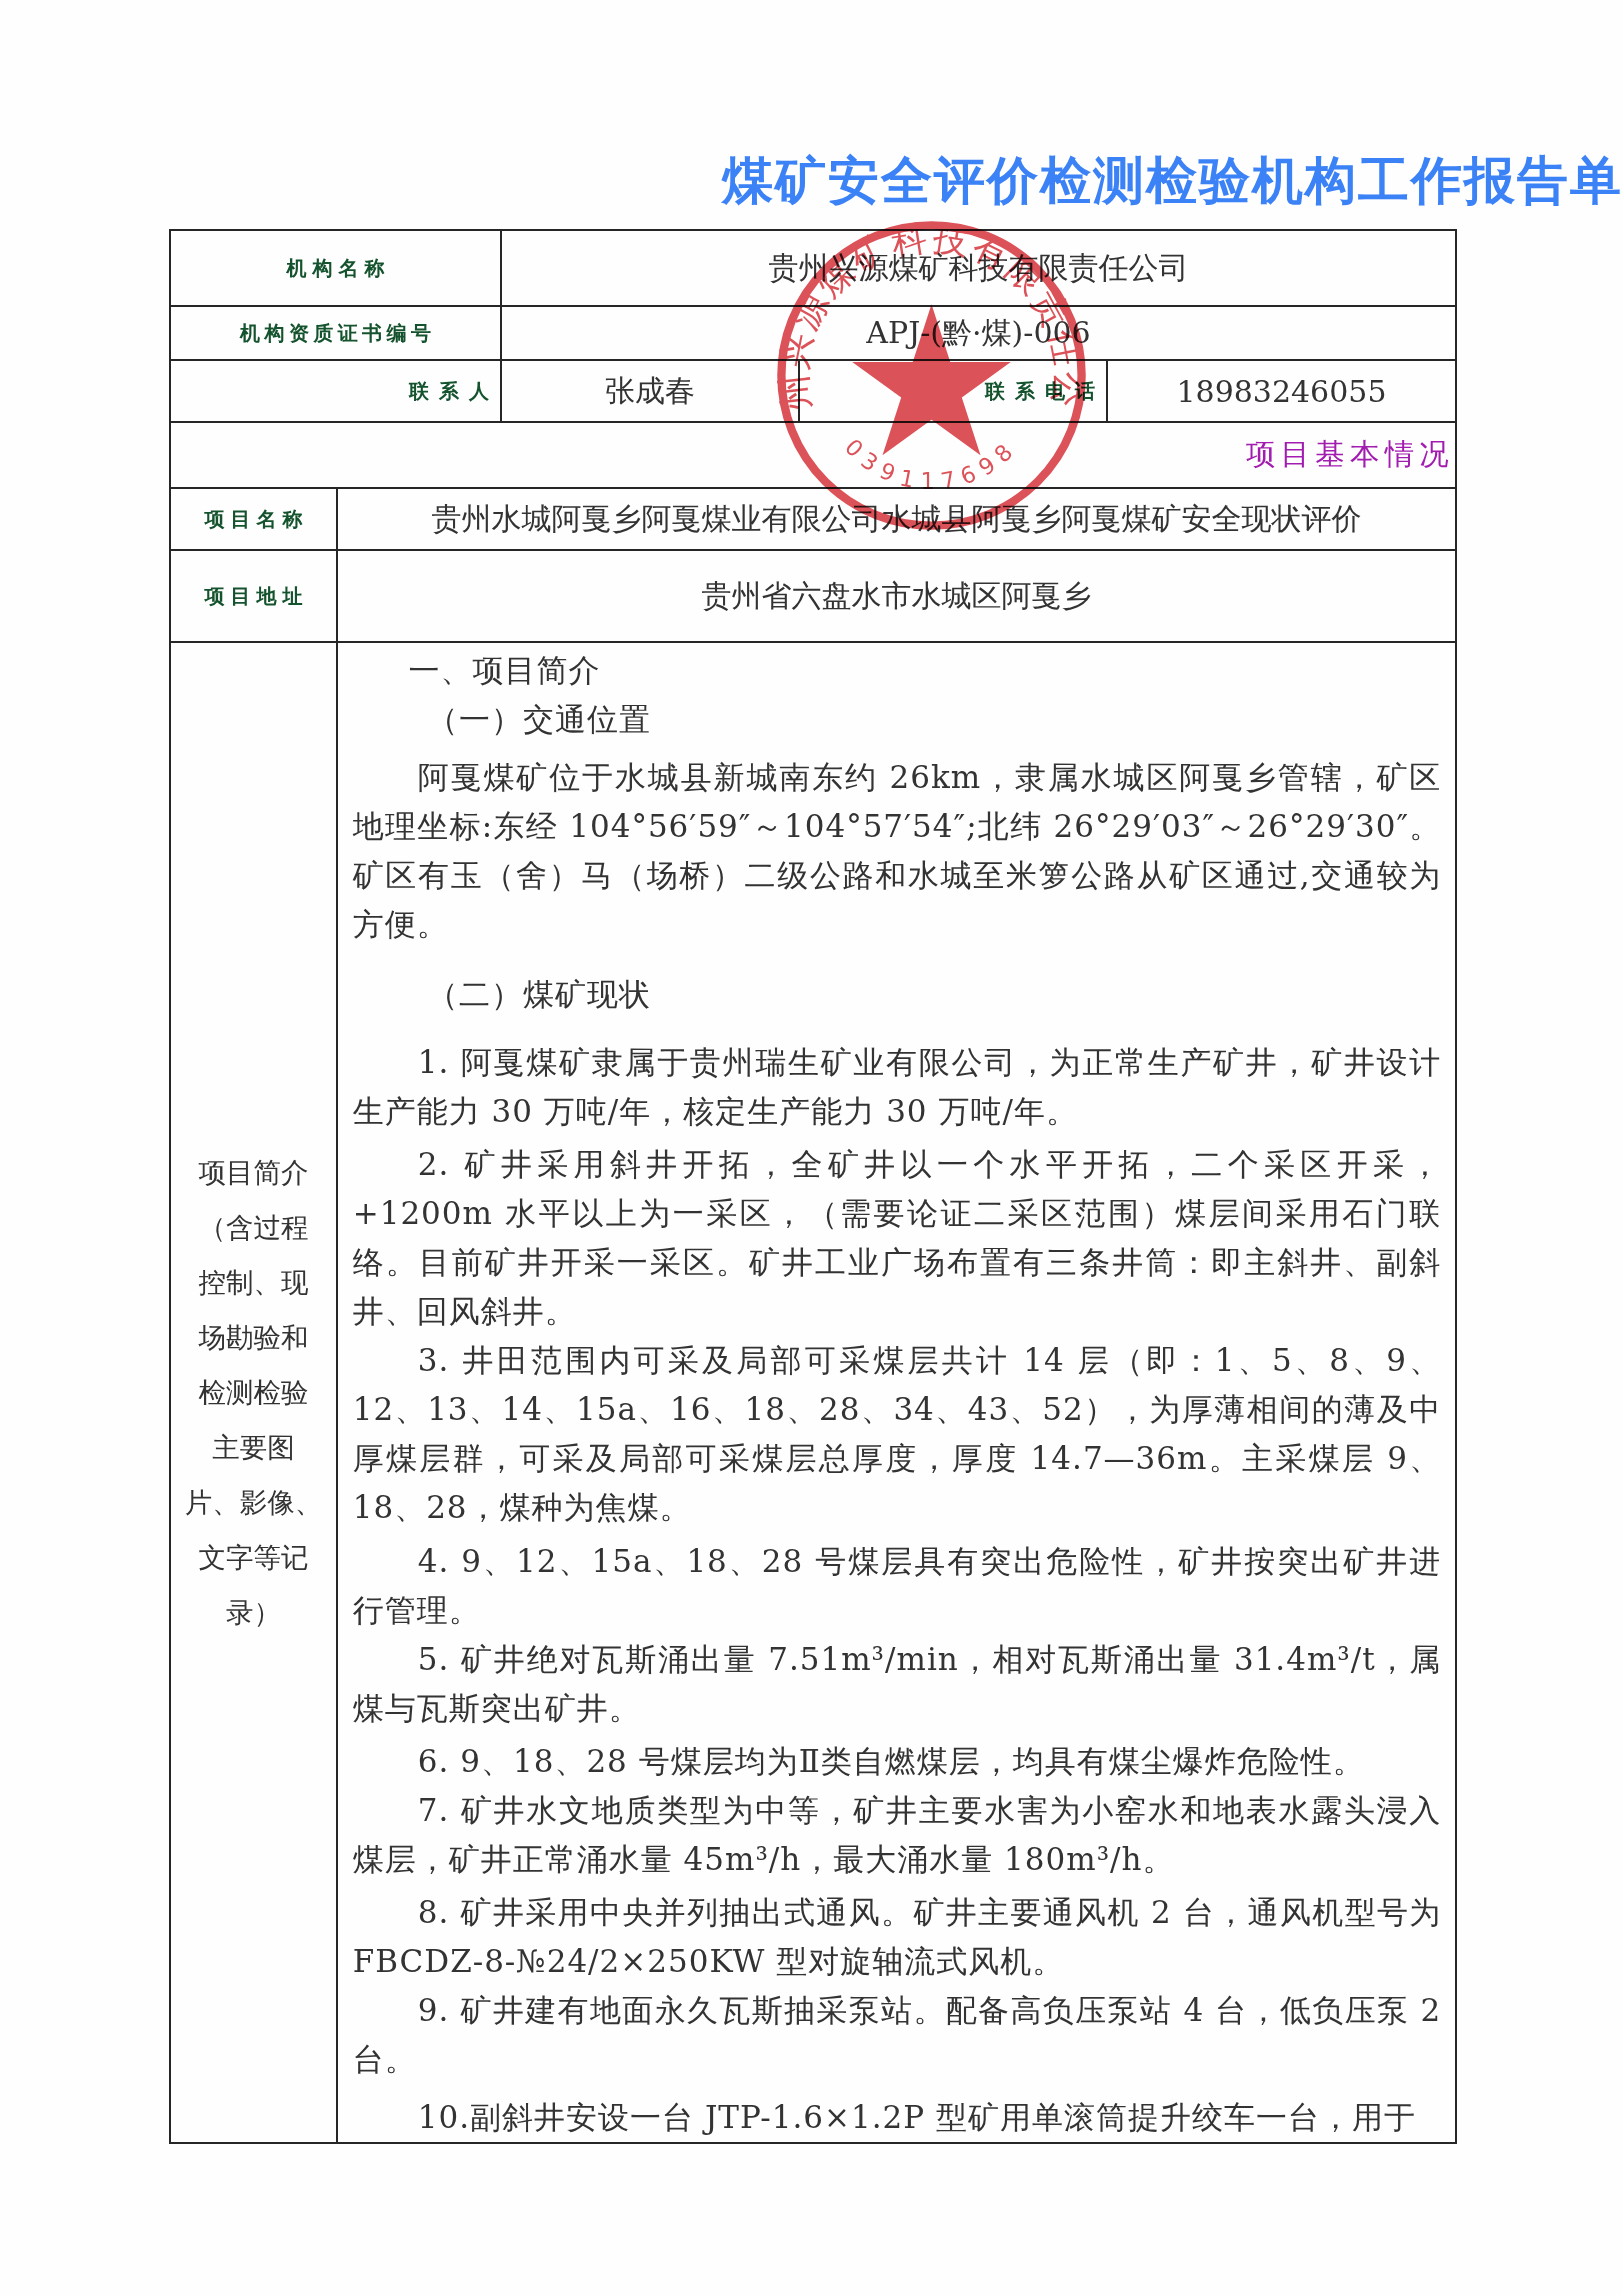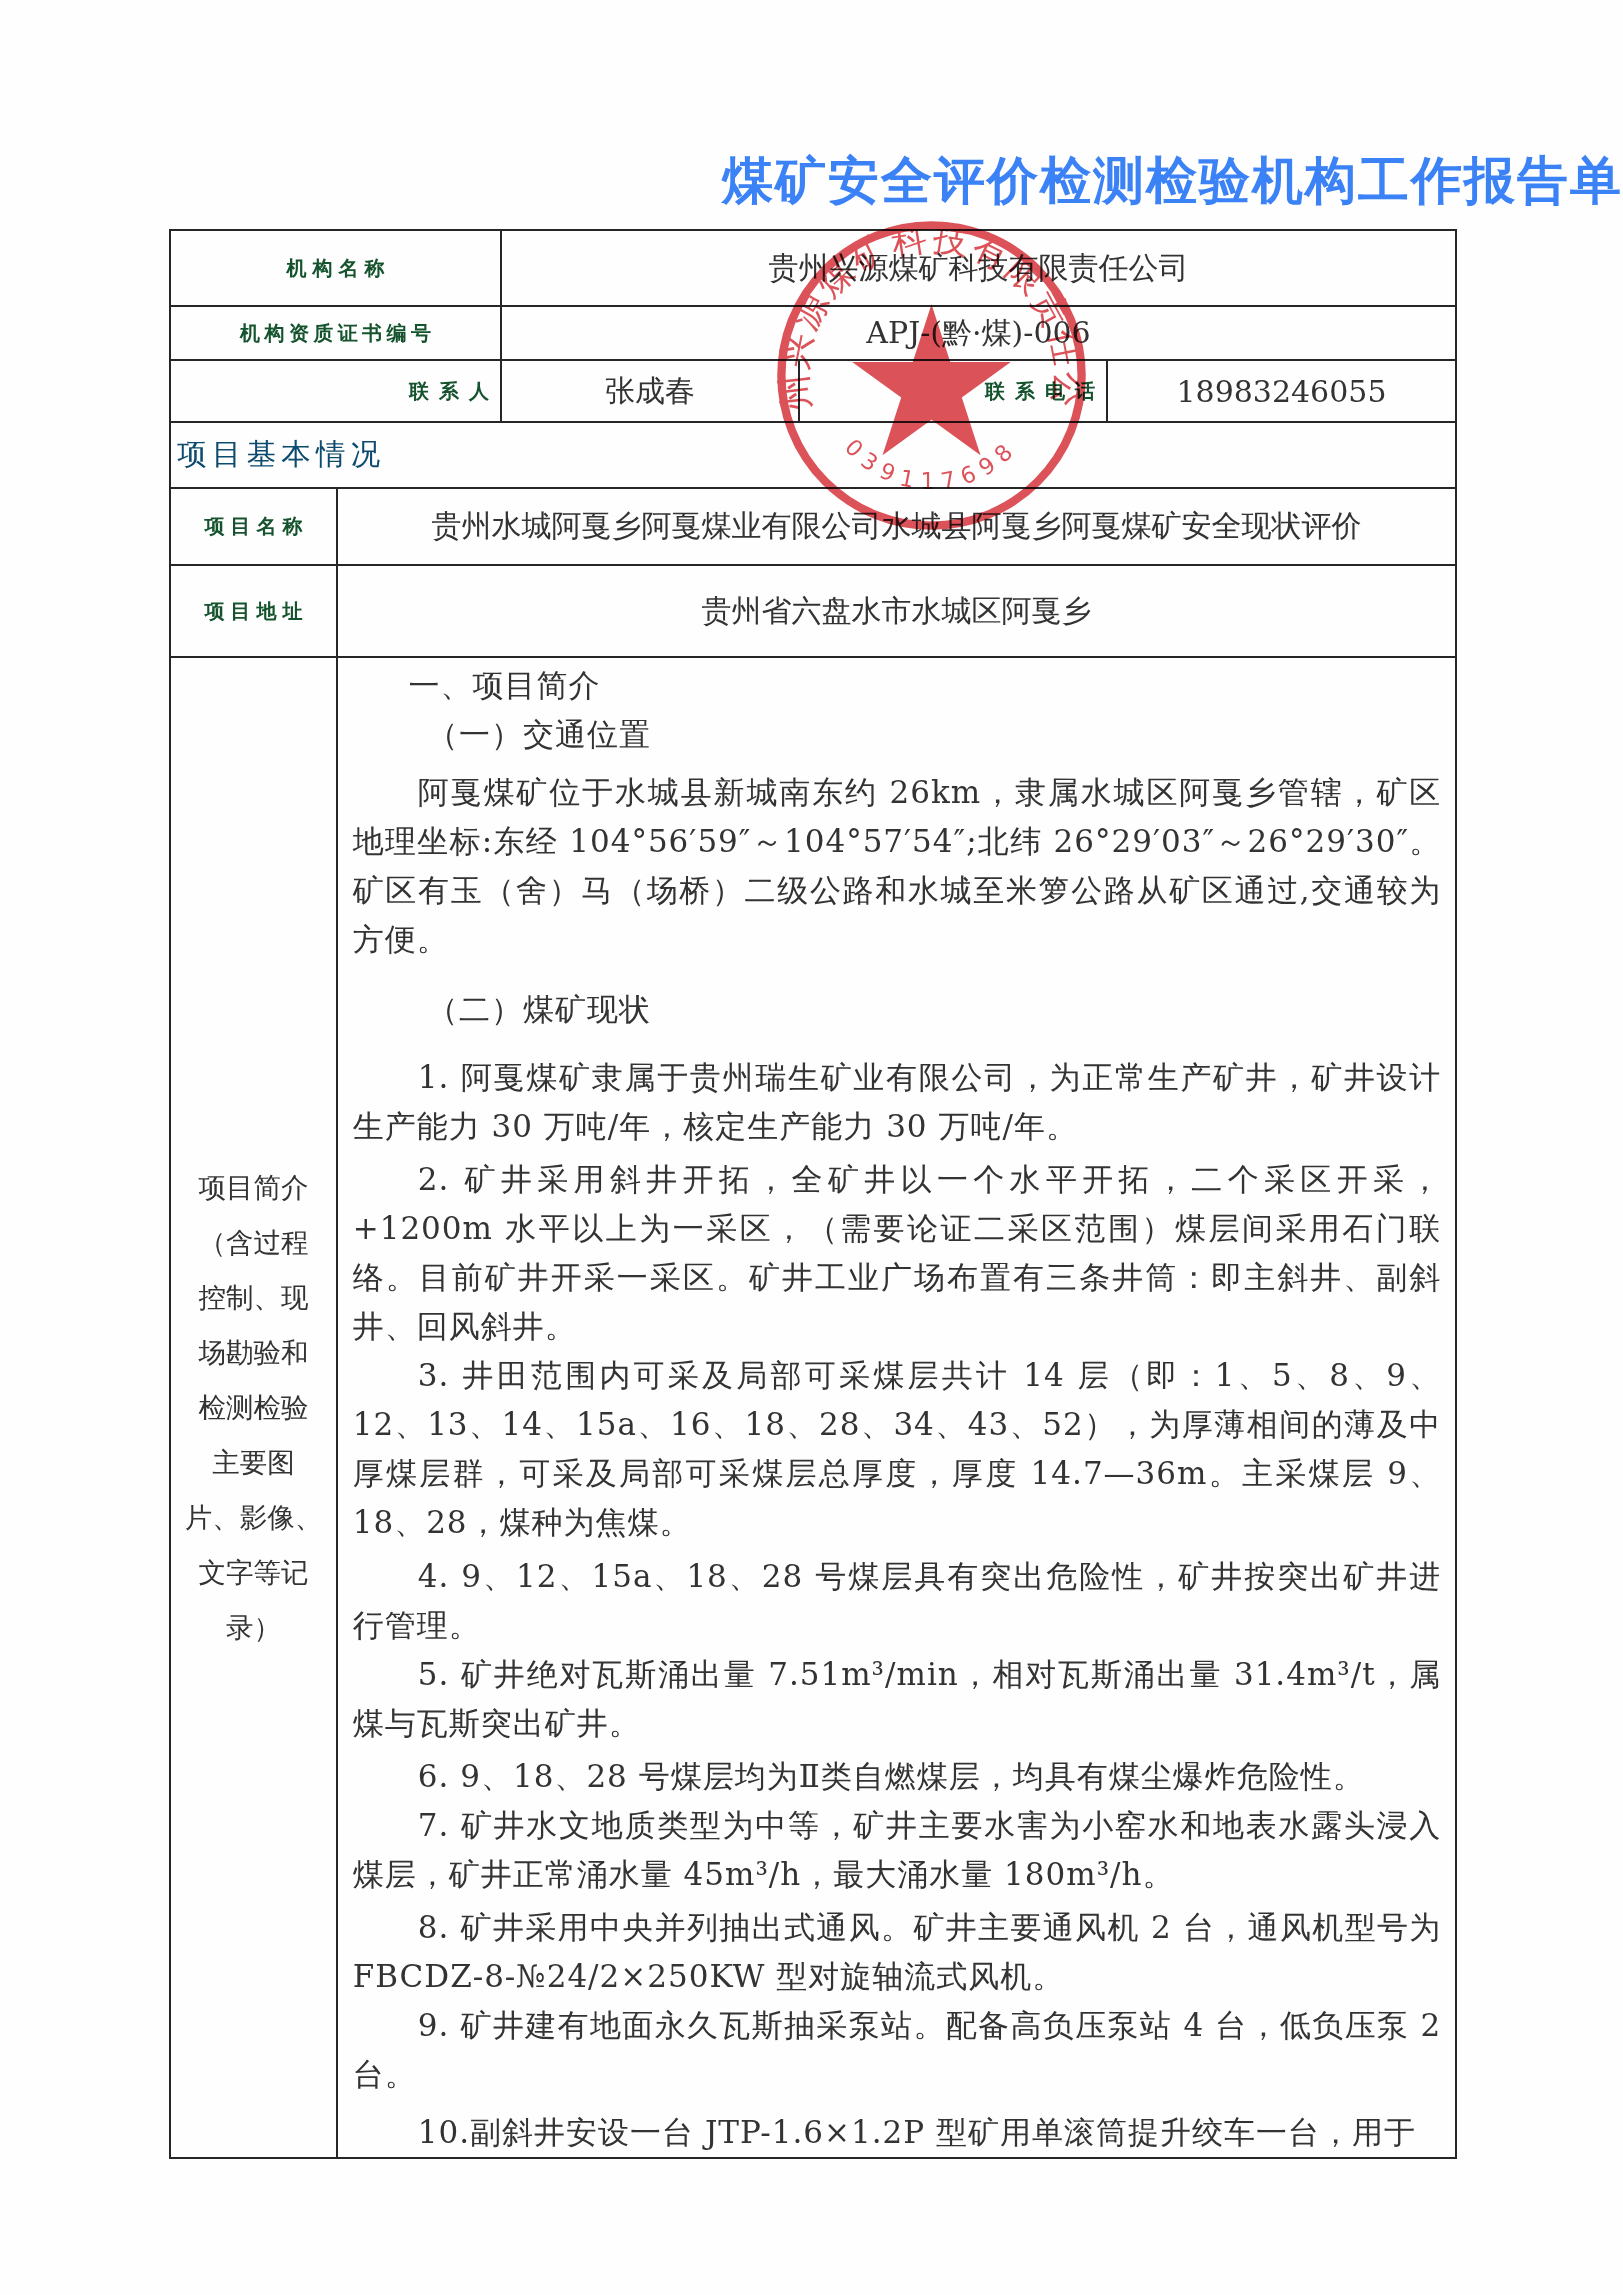--- a/index.html
+++ b/index.html
@@ -41,25 +41,25 @@
     font-weight:bold;
   }
   .lbl-wide{letter-spacing:.5em;text-indent:.5em;text-align:right;}
   .lbl-cert{letter-spacing:.22em;text-indent:.22em;}
   .val{
     text-align:center;
     font-size:30px;
     color:#333;
   }
   .sec-head{
-    text-align:left;
+    text-align:right;
     font-size:29.4px;
     letter-spacing:.18em;
     text-indent:.18em;
-    color:#0c4a6e;
+    color:#a21caf;
   }
   .intro-label{
     text-align:center;
     font-size:27.5px;
     line-height:55px;
     color:#333;
     vertical-align:middle;
     margin-top:20px;
   }
   .intro-content{
@@ -116,21 +116,21 @@
     </tr>
     <tr style="height:62px">
       <td colspan="2" class="lbl lbl-wide">联系人</td>
       <td class="val">张成春</td>
       <td class="lbl lbl-wide">联系电话</td>
       <td class="val">18983246055</td>
     </tr>
     <tr style="height:66px">
       <td colspan="5" class="sec-head">项目基本情况</td>
     </tr>
-    <tr style="height:77px">
+    <tr style="height:62px">
       <td class="lbl">项目名称</td>
       <td colspan="4" class="val">贵州水城阿戛乡阿戛煤业有限公司水城县阿戛乡阿戛煤矿安全现状评价</td>
     </tr>
     <tr style="height:92px">
       <td class="lbl">项目地址</td>
       <td colspan="4" class="val">贵州省六盘水市水城区阿戛乡</td>
     </tr>
     <tr style="height:1471px">
       <td class="intro-label">
         <div>项目简介</div>

